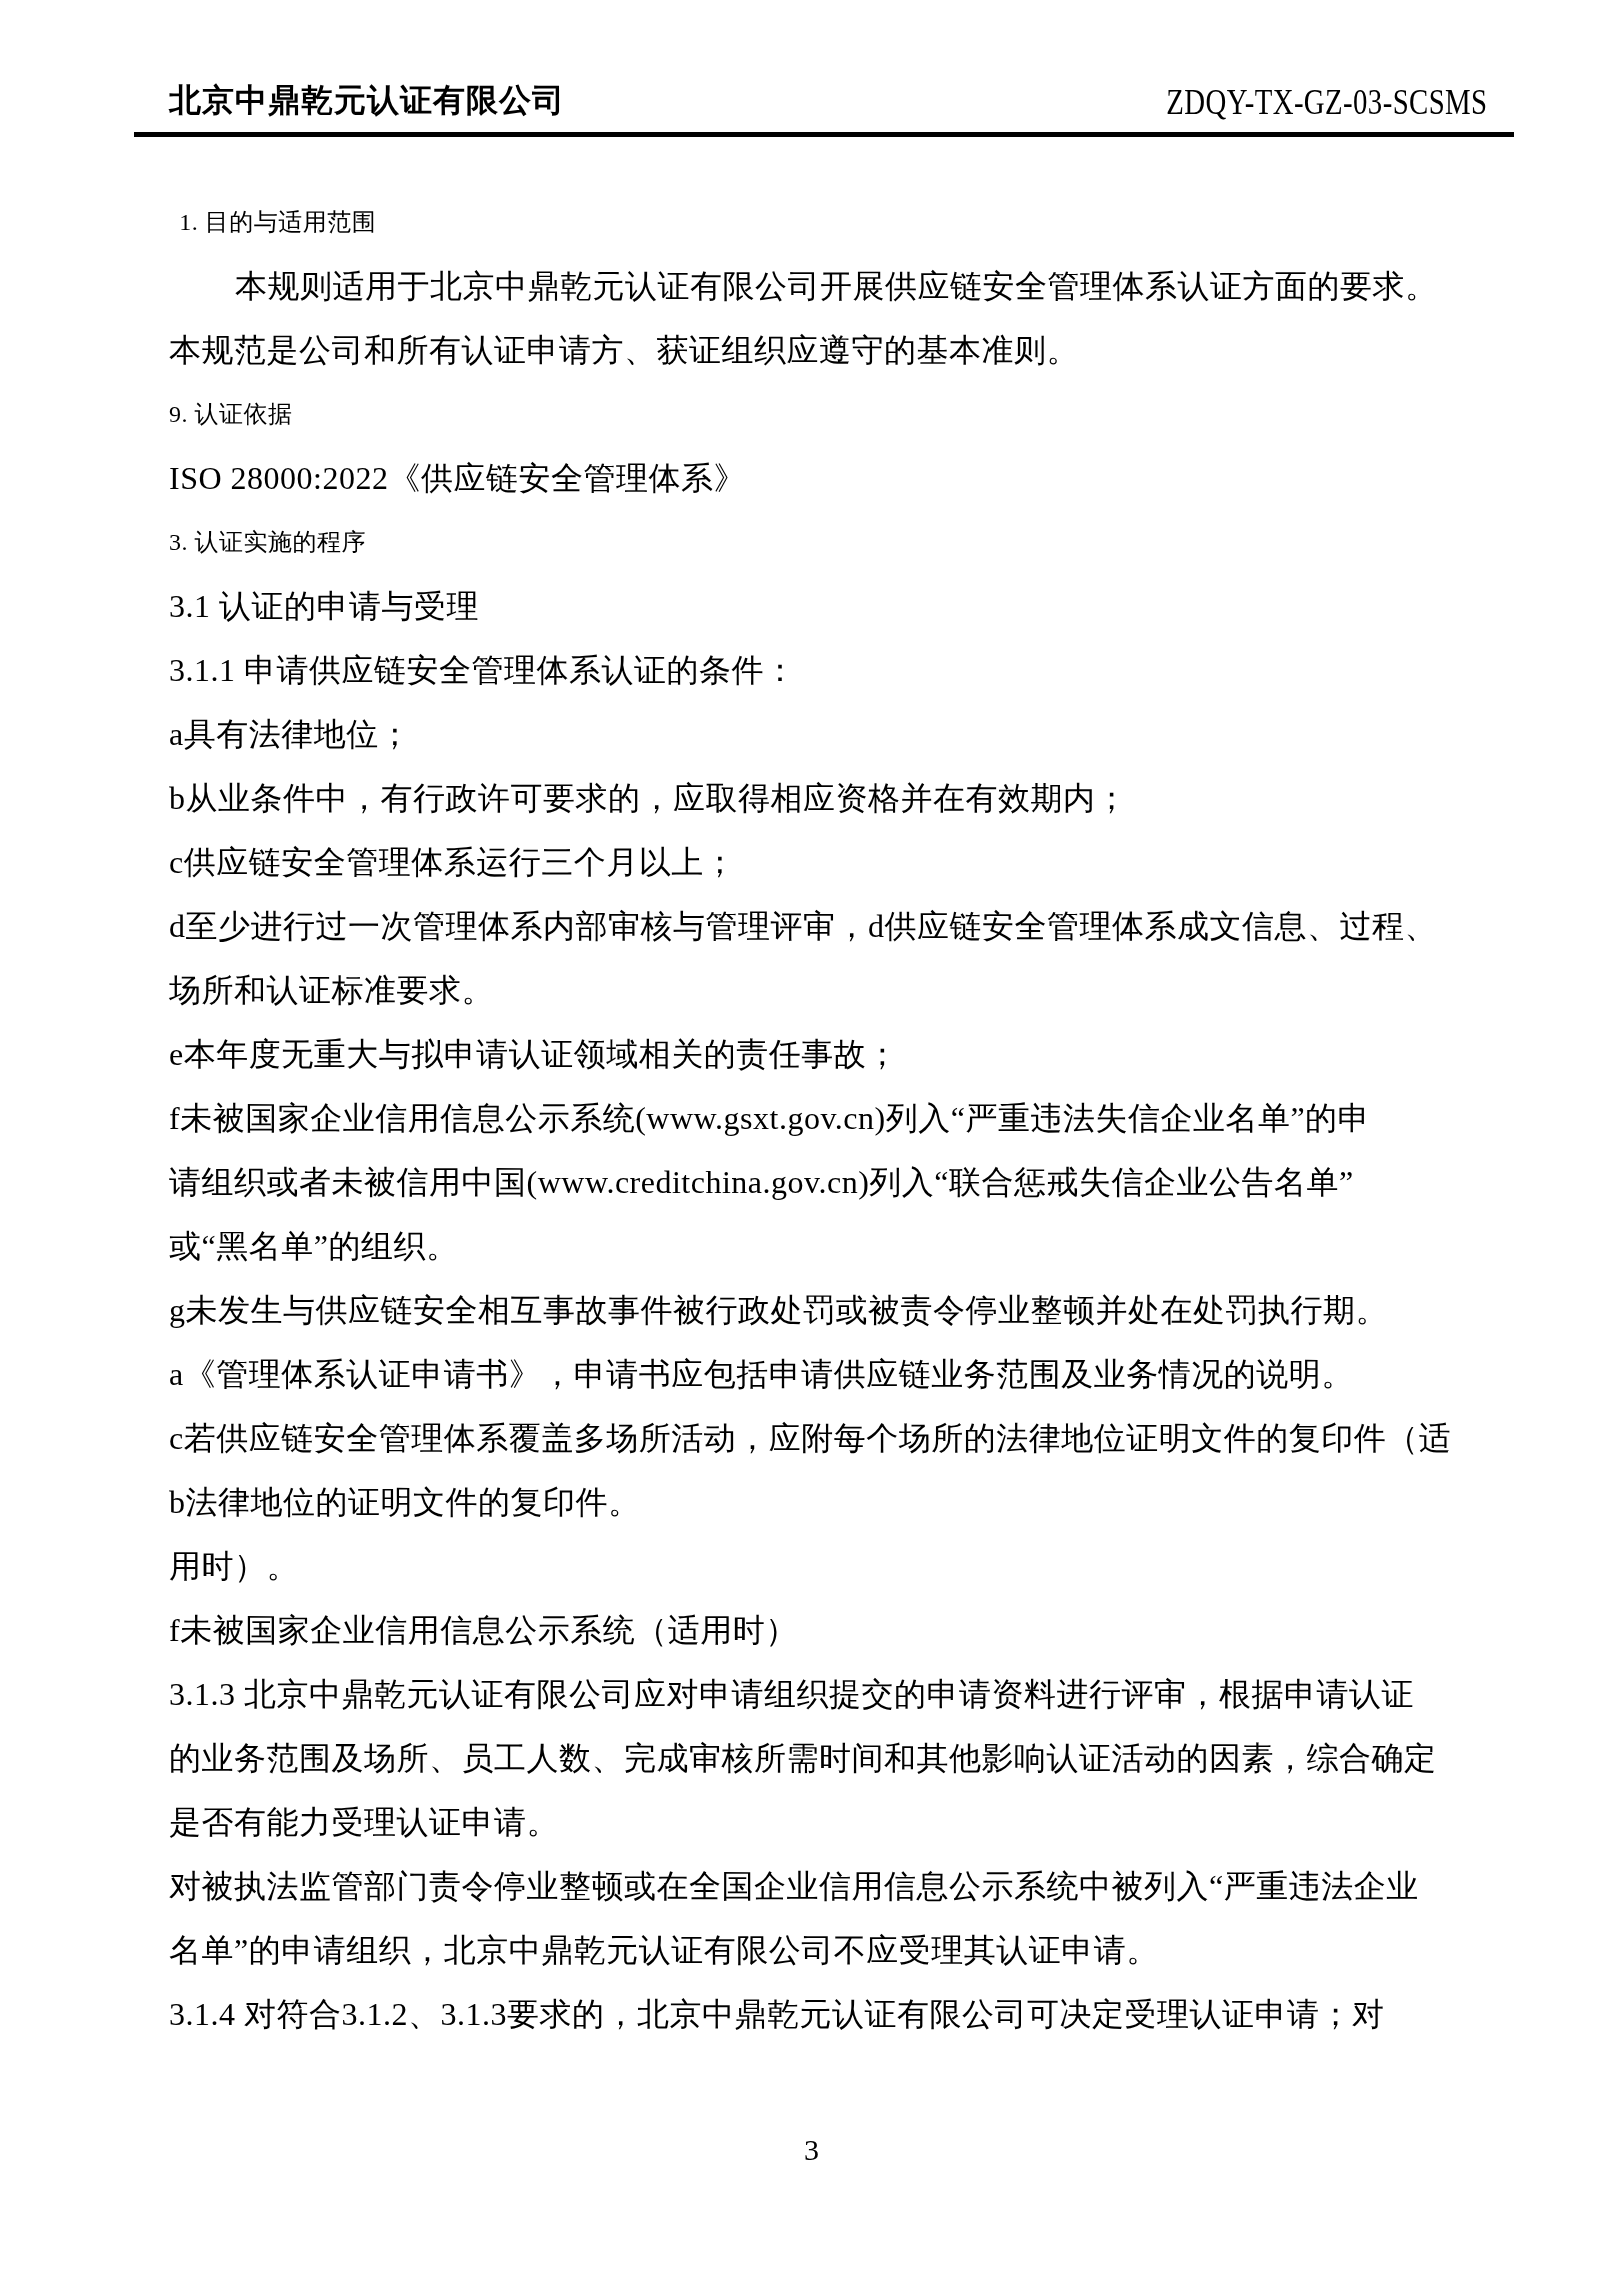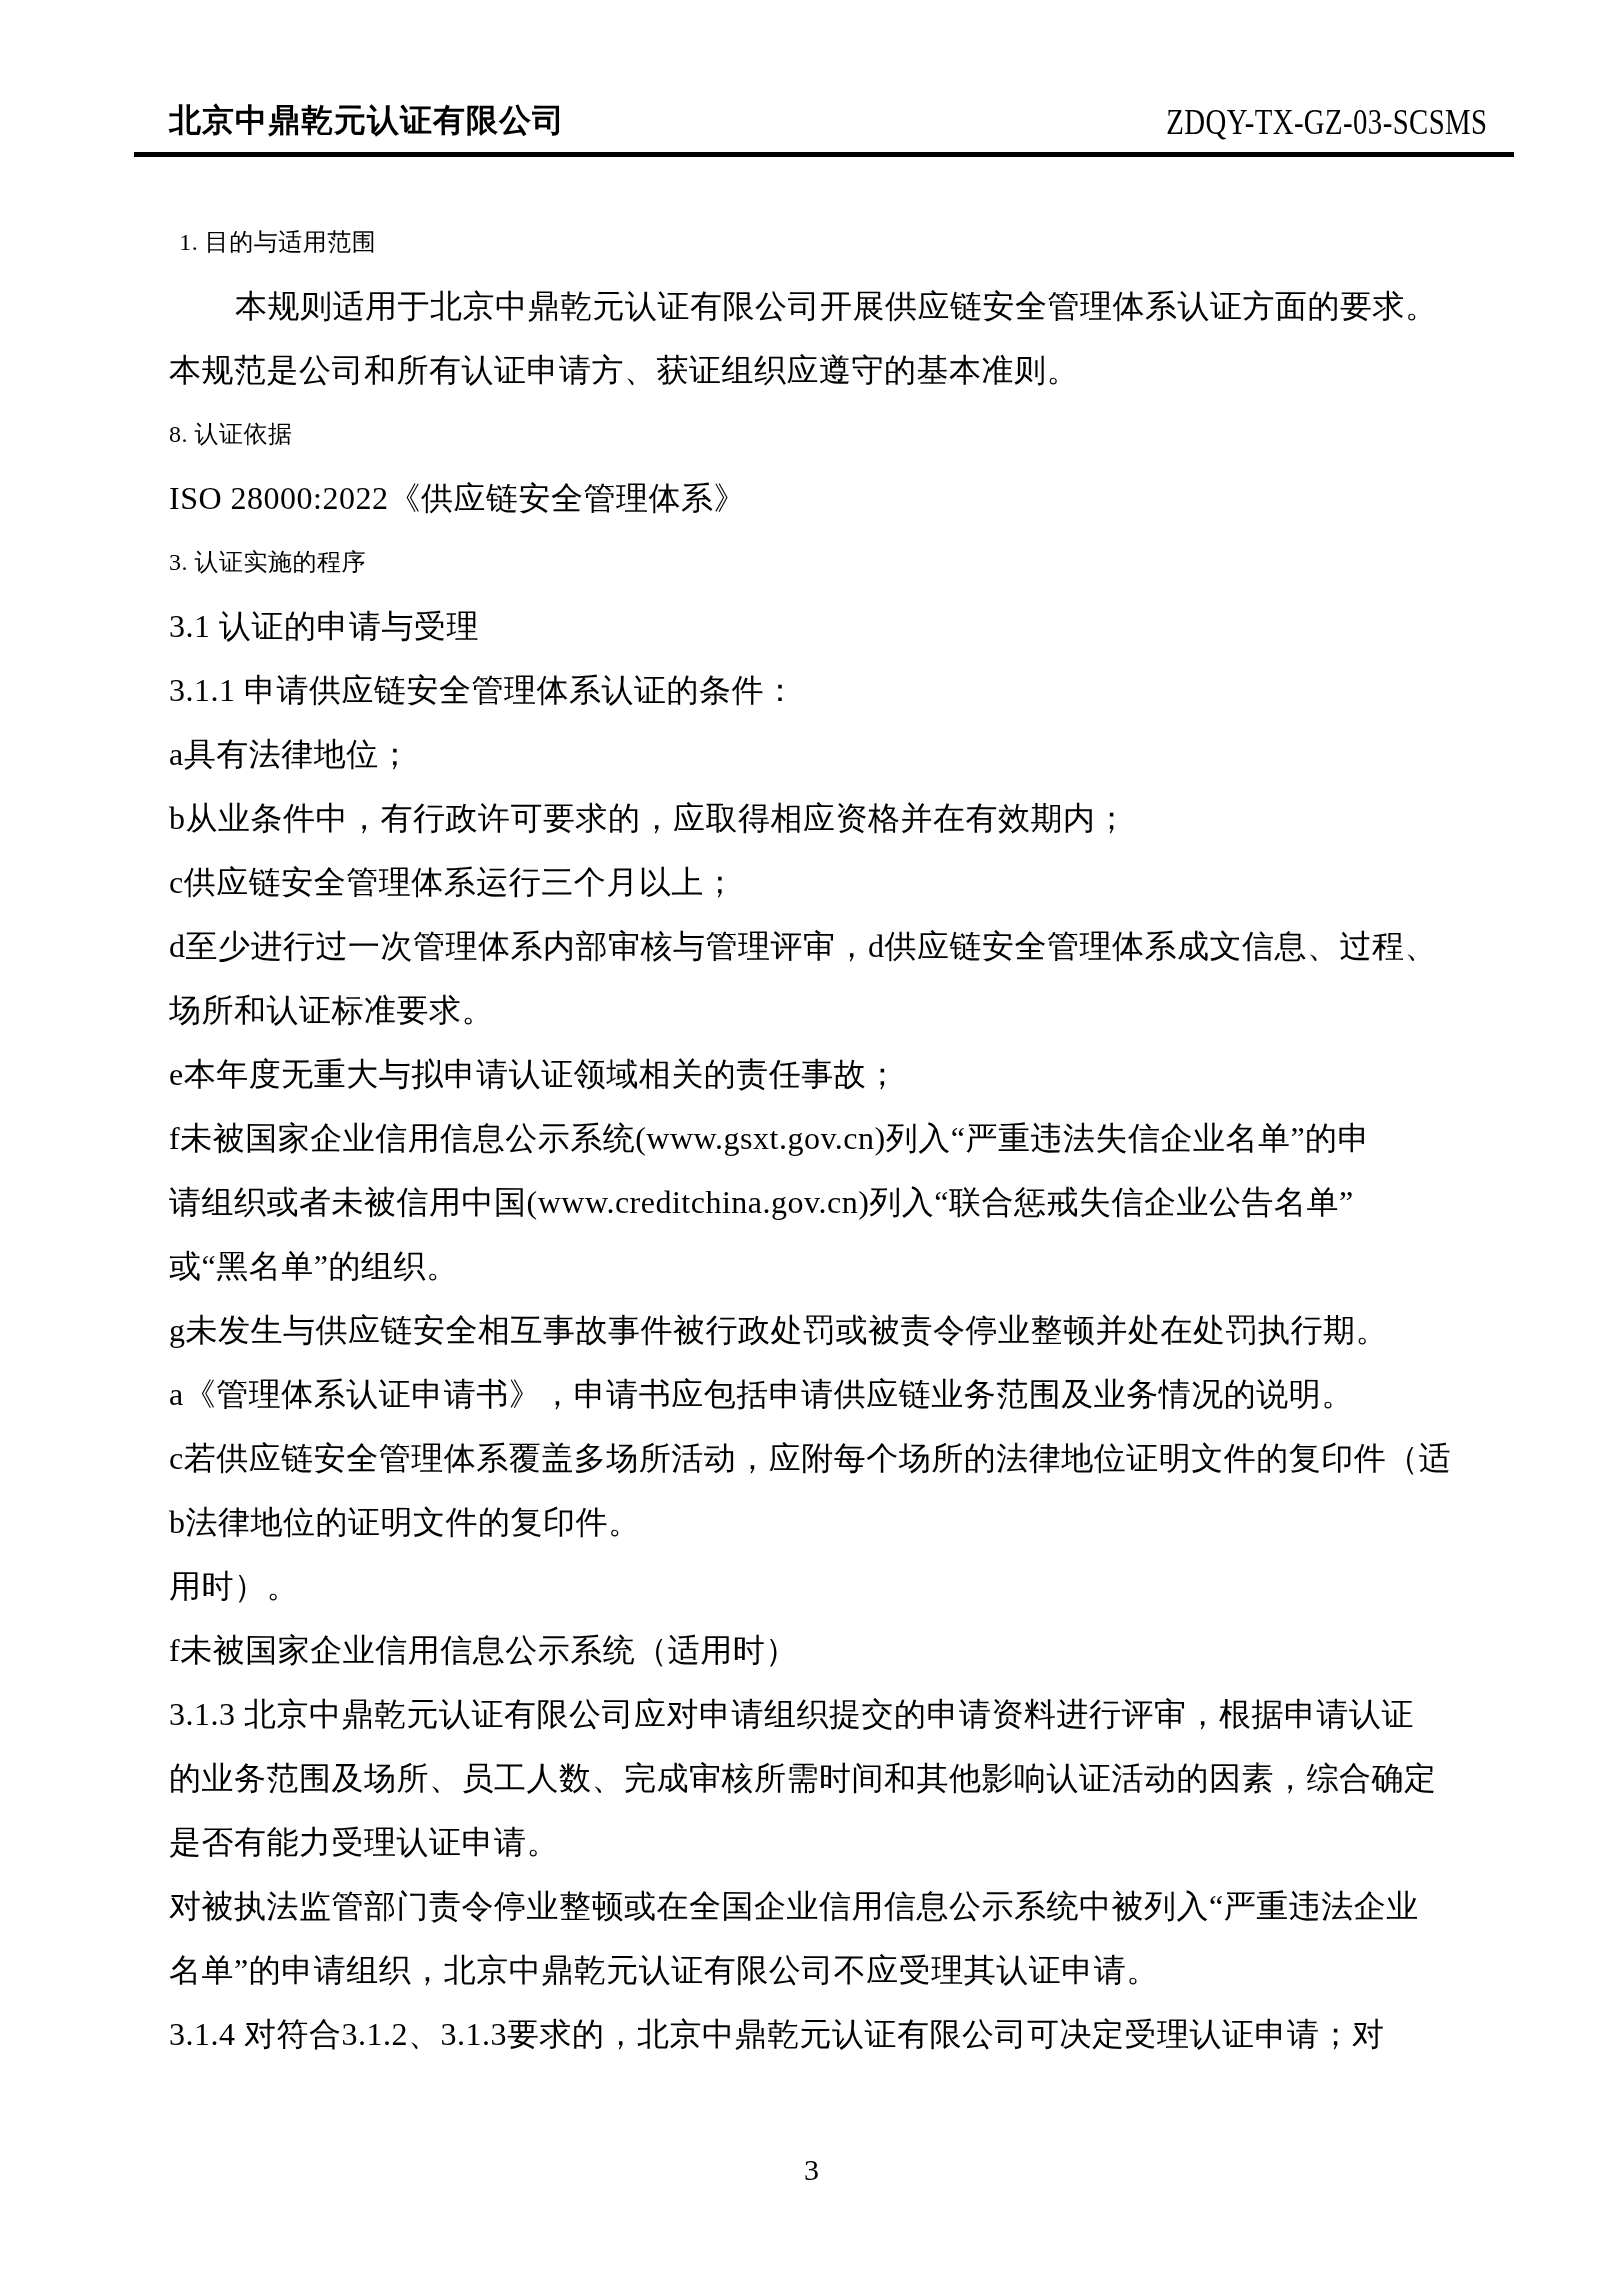--- a/index.html
+++ b/index.html
@@ -4,21 +4,20 @@
 <style>
   html, body { margin: 0; padding: 0; background: #ffffff; }
   .page {
     position: relative;
     width: 1623px;
     height: 2272px;
     background: #ffffff;
     overflow: hidden;
     font-family: "Liberation Serif", "DejaVu Serif", serif;
     color: #000000;
-    margin-top: 20px;
   }
   .header {
     position: absolute;
     left: 169px;
     top: 77px;
     width: 1319px;
     height: 46px;
     display: flex;
     justify-content: space-between;
     align-items: flex-end;
@@ -85,21 +84,21 @@
     <span class="company">北京中鼎乾元认证有限公司</span>
     <span class="doc-code">ZDQY-TX-GZ-03-SCSMS</span>
   </header>
 
   <div class="rule"></div>
 
   <main class="content">
       <p class="line h indh">1. 目的与适用范围</p>
       <p class="line ind2">本规则适用于北京中鼎乾元认证有限公司开展供应链安全管理体系认证方面的要求。</p>
       <p class="line">本规范是公司和所有认证申请方、获证组织应遵守的基本准则。</p>
-      <p class="line h">8. 认证依据</p>
+      <p class="line h">9. 认证依据</p>
       <p class="line">ISO 28000:2022《供应链安全管理体系》</p>
       <p class="line h">3. 认证实施的程序</p>
       <p class="line">3.1 认证的申请与受理</p>
       <p class="line">3.1.1 申请供应链安全管理体系认证的条件：</p>
       <p class="line">a具有法律地位；</p>
       <p class="line">b从业条件中，有行政许可要求的，应取得相应资格并在有效期内；</p>
       <p class="line">c供应链安全管理体系运行三个月以上；</p>
       <p class="line">d至少进行过一次管理体系内部审核与管理评审，d供应链安全管理体系成文信息、过程、</p>
       <p class="line">场所和认证标准要求。</p>
       <p class="line">e本年度无重大与拟申请认证领域相关的责任事故；</p>

